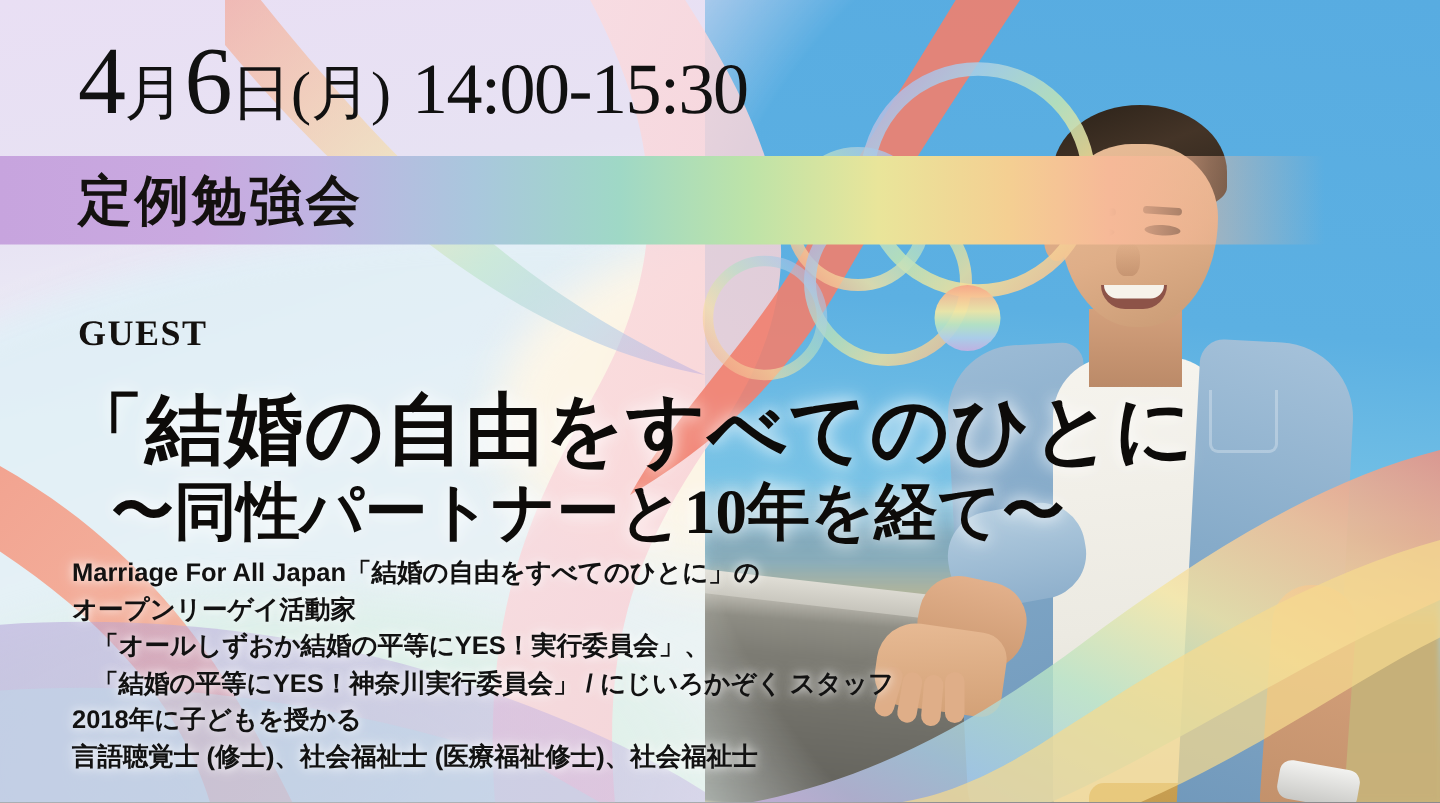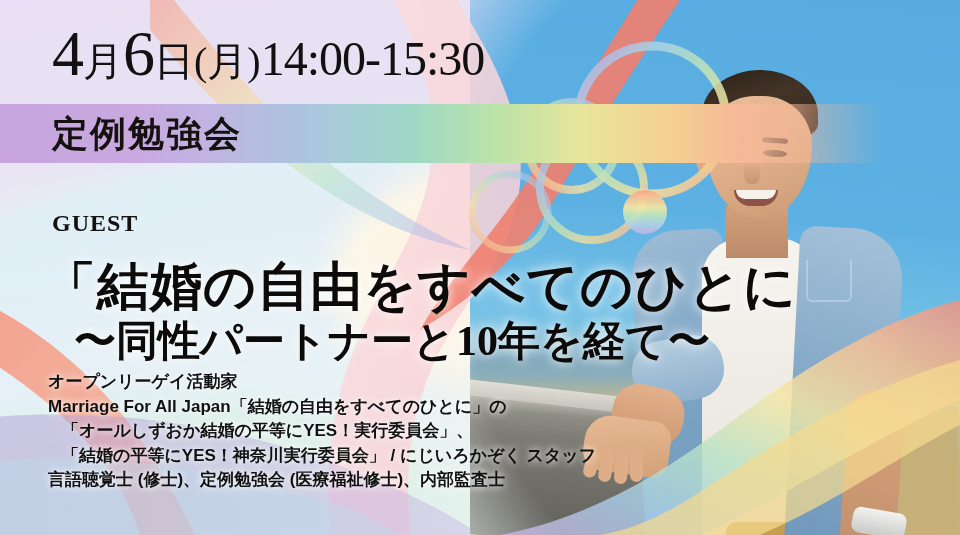--- a/index.html
+++ b/index.html
@@ -185,21 +185,21 @@
   .txt{position:absolute;left:0;top:0;width:100%;height:100%;}
 
   .date-line{
     position:absolute;left:52px;top:22px;
     font-family:"Liberation Serif","DejaVu Serif",serif;
     color:#111;white-space:nowrap;
     line-height:1;
   }
   .date-line .big{font-size:64px;font-weight:400;letter-spacing:-1px;}
   .date-line .mid{font-size:40px;font-weight:400;}
-  .date-line .time{font-size:48px;font-weight:400;letter-spacing:-1px;margin-left:0;}
+  .date-line .time{font-size:48px;font-weight:400;letter-spacing:-1px;margin-left:14px;}
 
   .band{
     position:absolute;left:0;top:104px;width:100%;height:59px;
     background:linear-gradient(90deg,
       #c7a4de 0%, #c9a9e0 14%, #c0b4e2 22%,
       #a9c7dd 33%, #9fd8c6 43%, #bde3a8 52%,
       #e9e59a 61%, #f4cf92 70%, #f6b998 77%,
       rgba(246,185,152,.45) 84%, rgba(246,185,152,0) 92%);
   }
   .band-label{
@@ -379,21 +379,22 @@
 
     <div class="band"></div>
     <div class="band-label">定例勉強会</div>
 
     <div class="guest-kicker">GUEST</div>
 
     <div class="title-main">「結婚の自由をすべてのひとに</div>
     <div class="title-sub">〜同性パートナーと10年を経て〜</div>
 
     <div class="bio">
+      <div>Marriage For All Japan「結婚の自由をすべてのひとに」の</div>
       <div>オープンリーゲイ活動家</div>
-      <div>Marriage For All Japan「結婚の自由をすべてのひとに」の</div>
       <div class="ind">「オールしずおか結婚の平等にYES！実行委員会」、</div>
       <div class="ind">「結婚の平等にYES！神奈川実行委員会」 / にじいろかぞく スタッフ</div>
-      <div>言語聴覚士 (修士)、定例勉強会 (医療福祉修士)、内部監査士</div>
+      <div>2018年に子どもを授かる</div>
+      <div>言語聴覚士 (修士)、社会福祉士 (医療福祉修士)、社会福祉士</div>
     </div>
 
   </div>
 </div>
 
 </body></html>

